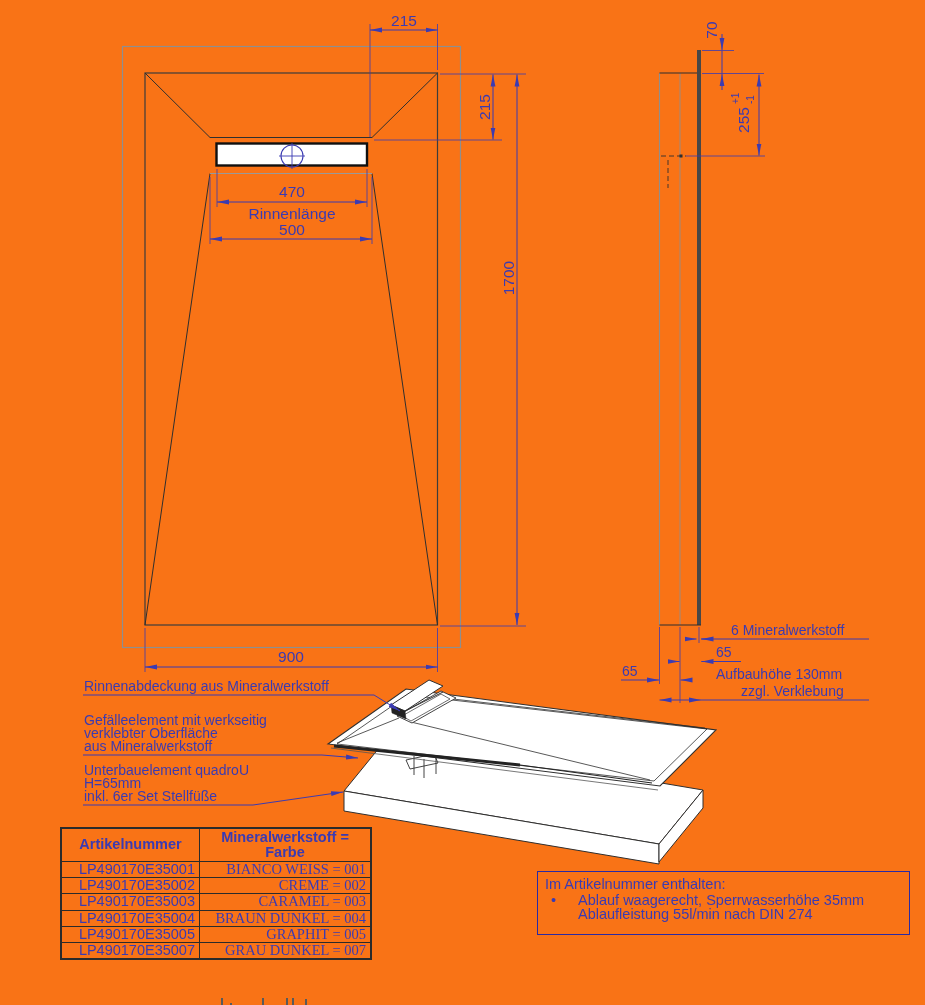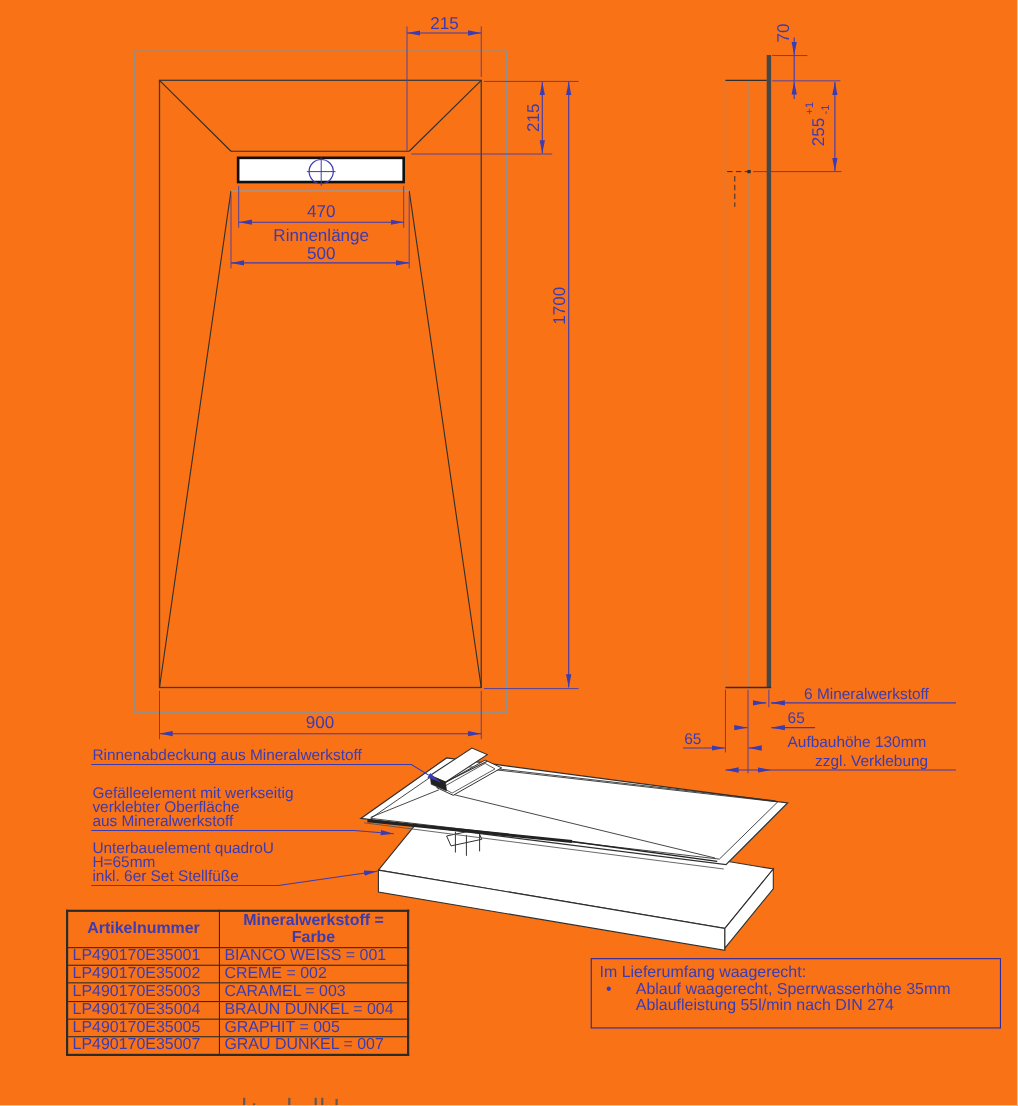--- a/index.html
+++ b/index.html
@@ -10,22 +10,22 @@
   .dimtxt{fill:#3b3bb2;font-size:15.5px;}
   .anntxt{fill:#3b3bb2;font-size:14px;}
   .toltxt{fill:#3b3bb2;font-size:10px;}
   
   #artikel-table{position:absolute;left:14px;top:827px;width:312px;border-collapse:collapse;
     table-layout:fixed;color:#3b3bb2;font-size:14.5px;line-height:1.05;}
   #artikel-table th,#artikel-table td{border:1px solid #2b2b2b;padding:0 4px;overflow:hidden;white-space:nowrap;}
   #artikel-table{border:2px solid #2b2b2b;margin-left:46px;}
   #artikel-table th{font-weight:bold;text-align:center;height:32px;}
   #artikel-table td{height:14.4px;}
-  #artikel-table td.c1{text-align:left;}
-  #artikel-table td.c2{text-align:left;}
+  #artikel-table td.c1{text-align:right;}
+  #artikel-table td.c2{text-align:right;font-family:Liberation Serif, serif;}
   
   #delivery-box{position:absolute;left:537px;top:871px;width:371px;height:62px;
     border:1.4px solid #2a2aa4;color:#3b3bb2;font-size:14.5px;}
   #delivery-box .t{position:absolute;left:7px;top:4px;}
   #delivery-box .b{position:absolute;left:13px;top:20px;}
   #delivery-box .l1{position:absolute;left:40px;top:20px;}
   #delivery-box .l2{position:absolute;left:40px;top:34px;}
 </style>
 </head>
 <body>
@@ -287,19 +287,19 @@
           <td class="c2">GRAPHIT = 005</td>
         </tr>
       <tr>
           <td class="c1">LP490170E35007</td>
           <td class="c2">GRAU DUNKEL = 007</td>
         </tr>
     </tbody>
   </table>
 
   <div id="delivery-box">
-    <div class="t">Im Lieferumfang waagerecht:</div>
+    <div class="t">Im Artikelnummer enthalten:</div>
     <div class="b">•</div>
     <div class="l1">Ablauf waagerecht, Sperrwasserhöhe 35mm</div>
     <div class="l2">Ablaufleistung 55l/min nach DIN 274</div>
   </div>
 
 </div>
 
 </body></html>

